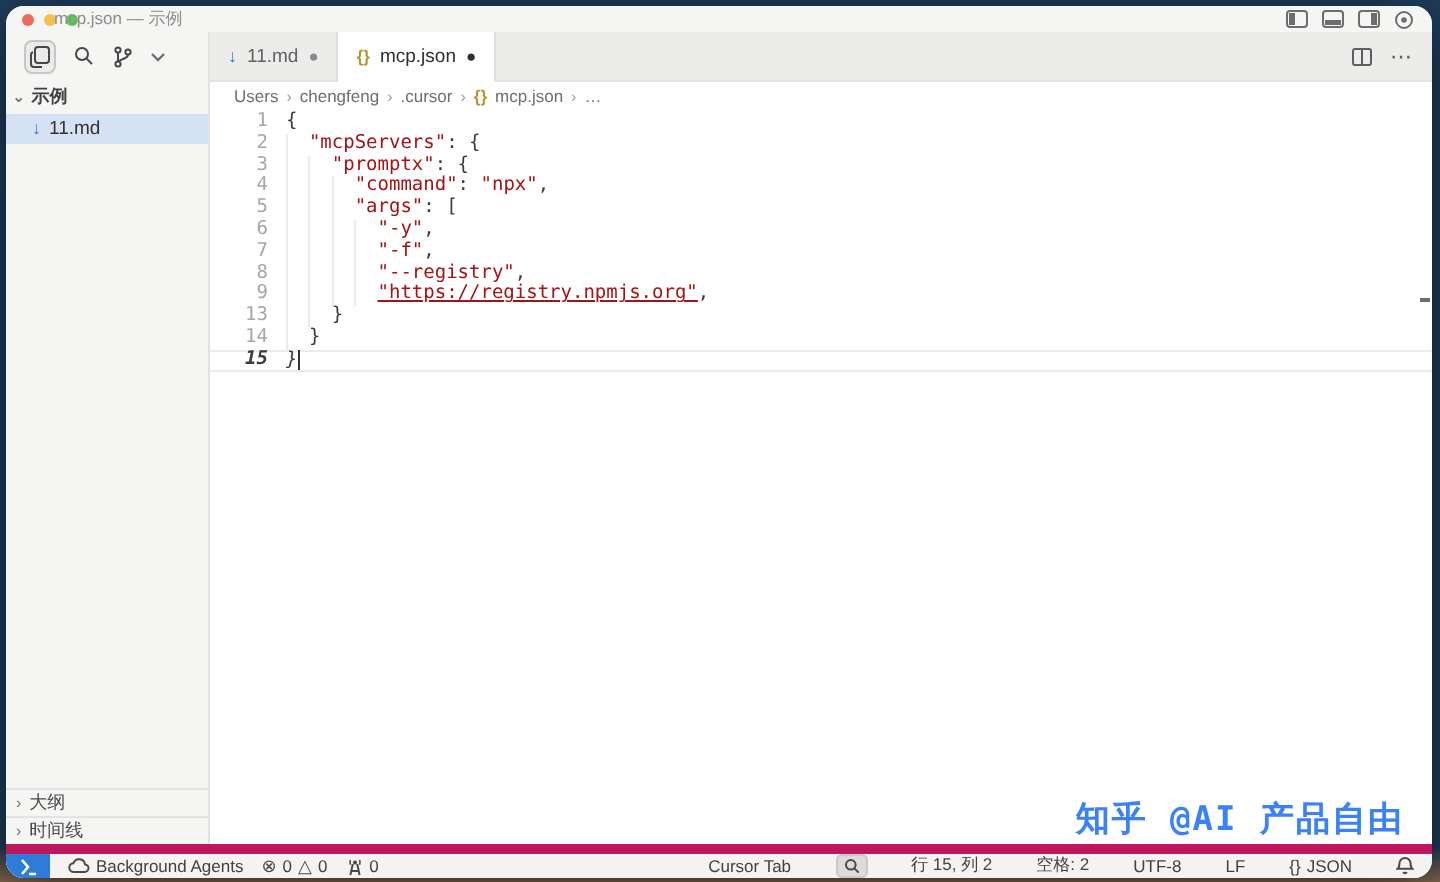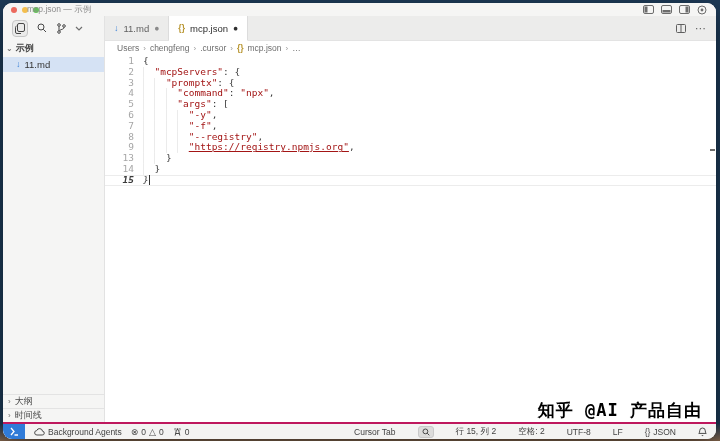--- a/index.html
+++ b/index.html
@@ -56,24 +56,24 @@
   .gutter { width:29px; flex:none; text-align:right; color:#a6a6a6; }
   .code-line.current .gutter { color:#3b3b3b; font-weight:700; }
   .ltext { padding-left:9px; }
   .tok-s { color:#a31515; }
   .tok-l { color:#a31515; text-decoration:underline; }
   .tok-p { color:#3b3b3b; }
   .iu { display:inline-block; width:2ch; height:10.8px; vertical-align:top;
         background:linear-gradient(#ebebeb,#ebebeb) left center/1px 100% no-repeat; }
   .caret { display:inline-block; width:1px; height:10px; background:#333; vertical-align:middle; }
   .watermark { position:absolute; right:14px; bottom:6px; font-size:17px; font-weight:700;
-               letter-spacing:1px; color:#000000; text-shadow:0 1px 0 #fff; }
+               letter-spacing:1px; color:#3b82f6; text-shadow:0 1px 0 #fff; }
   .overview-mark { position:absolute; right:1px; top:94px; width:5px; height:2px; background:#6e6e6e; }
   
-  .statusbar { height:17px; flex:none; background:#f3f3f2; border-top:2px solid #be185d;
+  .statusbar { height:17px; flex:none; background:#f3f3f2; border-top:5px solid #be185d;
                display:flex; align-items:center; font-size:8.5px; color:#424242; }
   .remote { width:22px; height:100%; background:#2f7bd8; color:#fff; display:flex; align-items:center; justify-content:center; flex:none; }
   .sb-left { display:flex; align-items:center; gap:9px; padding-left:9px; }
   .sb-group { display:flex; align-items:center; gap:3px; }
   .sb-right { margin-left:auto; display:flex; align-items:center; gap:22px; padding-right:9px; }
   .glyph { font-size:9px; color:#4a4a4a; }
   .ctab-box { background:#dcdcdb; border:1px solid #c9c9c9; border-radius:3px; padding:1px 3px; display:flex; align-items:center; }
   svg.ic { display:block; }
 </style>
 </head>

